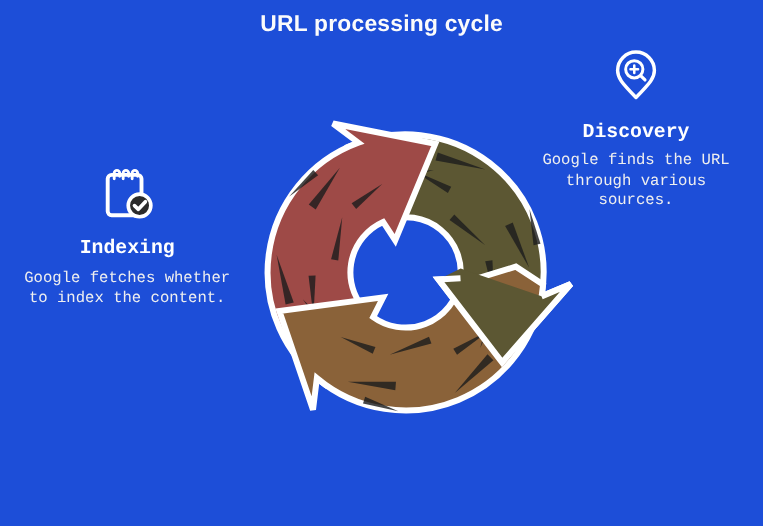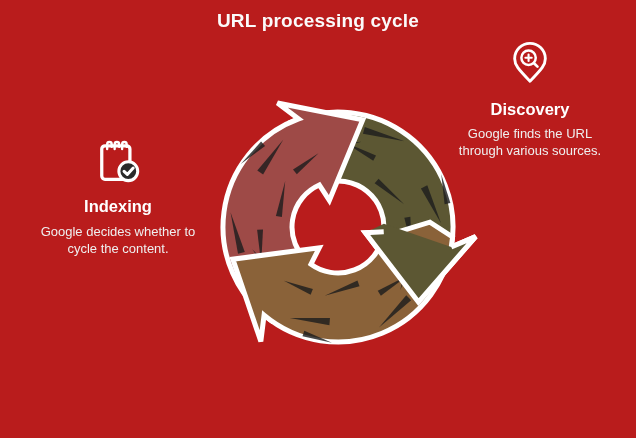--- a/index.html
+++ b/index.html
@@ -1,45 +1,46 @@
 <!DOCTYPE html>
 <html><head>
 <meta charset="utf-8">
 <style>
   html,body { margin:0; padding:0; }
   body { font-family: "Liberation Sans", sans-serif; }
   .canvas {
     position: relative;
     width: 636px; height: 438px;
-    background: #b91c1c;
+    background: #1d4ed8;
     overflow: hidden;
     color: #fff;
   }
   .page-title {
     position: absolute; top: 10px; left: 0;
     width: 100%; text-align: center;
     font-size: 19px; font-weight: 700; color: #fbfbfb;
     letter-spacing: 0.2px;
   }
   .stage {
     position: absolute;
     text-align: center;
     color: #f2f2f2;
+    font-family: Liberation Mono, monospace;
   }
   .stage .icon-wrap { display: flex; justify-content: center; }
   .stage h3 {
     margin: 0; font-size: 16.5px; font-weight: 700; color: #ffffff;
   }
   .stage p {
     margin: 0; font-size: 13px; line-height: 1.28; color: #efefef;
   }
   .stage-discovery { left: 447px; top: 40px; width: 166px; }
   .stage-discovery h3 { margin-top: 14px; }
   .stage-discovery p { margin-top: 7px; text-align: center; }
-  .stage-indexing { left: 32px; top: 136px; width: 172px; }
+  .stage-indexing { left: 20px; top: 136px; width: 172px; }
   .stage-indexing h3 { margin-top: 9px; }
   .stage-indexing p { margin-top: 8px; }
   .stage-crawling { left: 384px; top: 320px; width: 164px; }
   .stage-crawling h3 { margin-top: 4px; }
   .stage-crawling p { margin-top: 13px; }
   .cycle-svg { position: absolute; left: 188px; top: 77px; overflow: visible; }
   .icon-svg { stroke: #ffffff; fill: none; stroke-linecap: round; stroke-linejoin: round; }
 </style>
 </head>
 <body>
@@ -101,17 +102,17 @@
       <svg class="icon-svg" width="52" height="52" viewBox="0 0 48 48">
         <rect x="9" y="9" width="26" height="31" rx="3" stroke-width="3"></rect>
         <path d="M14 12 V7.6 a2.1 2.1 0 0 1 4.2 0 V10" stroke-width="2.2"></path>
         <path d="M20.9 12 V7.6 a2.1 2.1 0 0 1 4.2 0 V10" stroke-width="2.2"></path>
         <path d="M27.8 12 V7.6 a2.1 2.1 0 0 1 4.2 0 V10" stroke-width="2.2"></path>
         <circle cx="33.5" cy="32.5" r="8.7" fill="#2b2b2b" stroke-width="2.8"></circle>
         <path d="M29.6 32.6 L32.6 35.5 L38 29.6" stroke-width="2.8"></path>
       </svg>
     </div>
     <h3>Indexing</h3>
-    <p>Google decides whether to cycle the content.</p>
+    <p>Google fetches whether to index the content.</p>
   </div>
 
 
 </div>
 
 </body></html>

